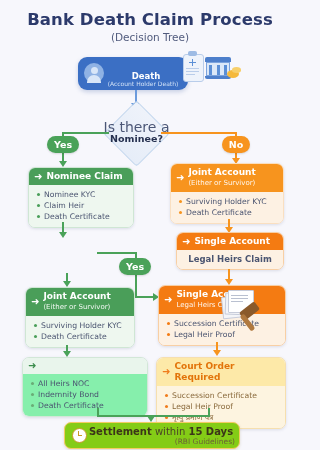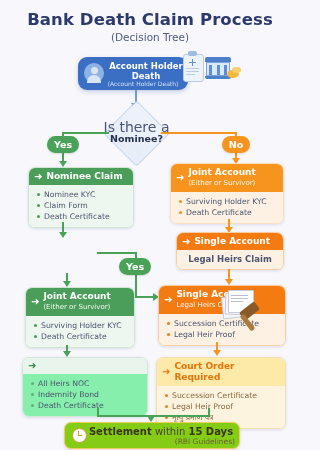--- a/index.html
+++ b/index.html
@@ -184,21 +184,21 @@
 <body>
 
 <div class="canvas">
 
   <div class="title">Bank Death Claim Process</div>
   <div class="subtitle">(Decision Tree)</div>
 
   <div class="root">
     <div class="root-av"></div>
     <div class="root-t1">
-      <span>Account Holder</span><br>
+      <br>
       <span>Death</span>
     </div>
     <div class="root-t2">(Account Holder Death)</div>
   </div>
 
   <div class="clip"></div>
   <div class="clip-top"></div>
   <div class="clip-cross"></div>
   <div class="clip-l" style="top:68px;width:13px;"></div>
   <div class="clip-l" style="top:71px;width:13px;"></div>
@@ -239,21 +239,21 @@
   <div class="pill orange" id="pill-no">No</div>
 
   <div class="card g" id="card-nominee">
     <div class="hd">
       <span class="arw">➜</span>
       <span>Nominee Claim</span>
     </div>
     <div class="bd">
       <ul>
         <li>Nominee KYC</li>
-        <li>Claim Form</li>
+        <li>Claim Heir</li>
         <li>Death Certificate</li>
       </ul>
     </div>
   </div>
 
   <div class="card o" id="card-joint-top">
     <div class="hd">
       <span class="arw">➜</span>
       <span>
         <span>Joint Account</span>

